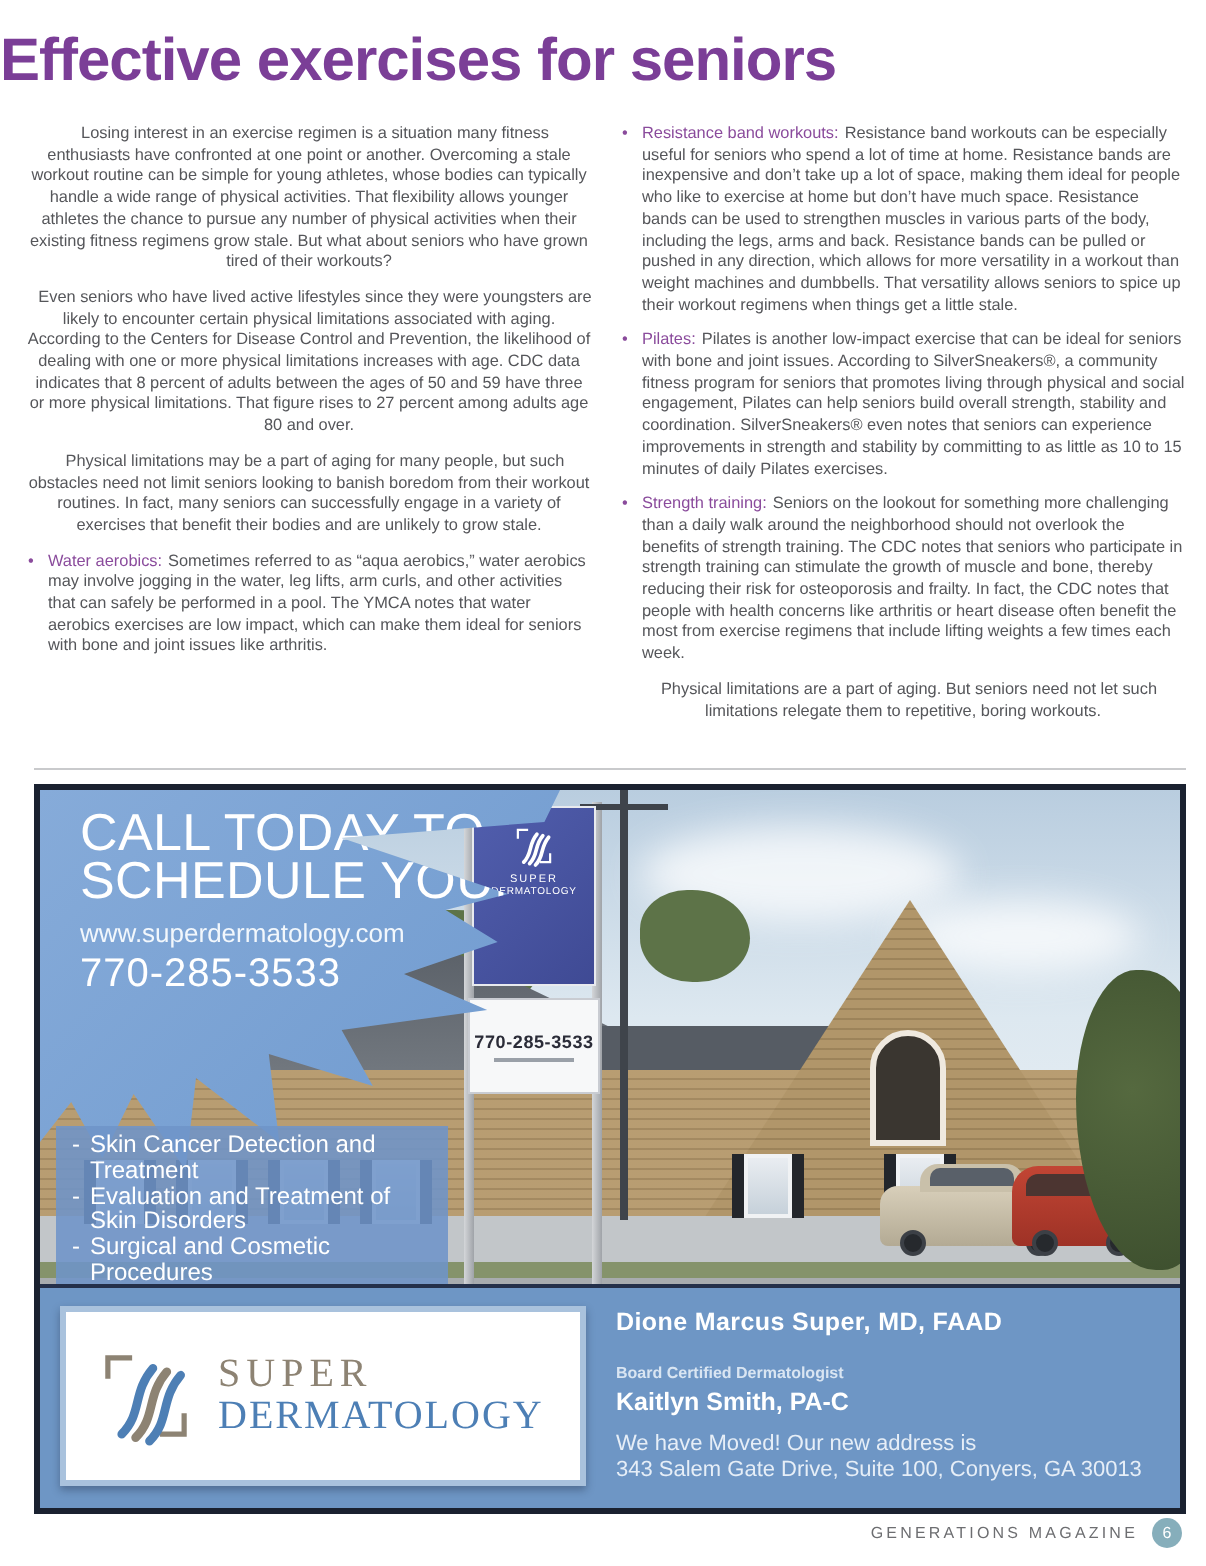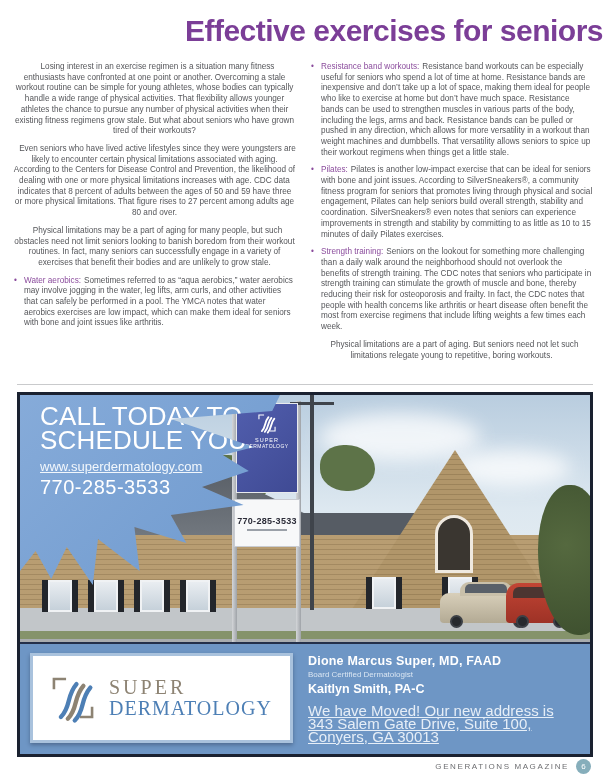--- a/index.html
+++ b/index.html
@@ -4,21 +4,21 @@
 <style>
   * { margin:0; padding:0; box-sizing:border-box; }
   html,body { background:#ffffff; }
   .page {
     position:relative; width:603px; height:783px; background:#ffffff;
     font-family:"Liberation Sans", sans-serif; overflow:hidden;
   }
 
   
   .title {
-    position:absolute; top:14px; left:0; width:603px; text-align:right;
+    position:absolute; top:14px; left:0; width:603px; text-align:left;
     font-size:30px; font-weight:bold; color:#7b3e97; letter-spacing:-0.5px;
   }
 
   
   .columns {
     position:absolute; top:62px; left:13px; width:580px;
     display:flex; gap:14px;
   }
   .col { flex:1; font-size:8.2px; line-height:10.7px; color:#55565a; }
   .para { margin-bottom:7px; text-indent:6px;text-align:center; }
@@ -95,43 +95,43 @@
   .sign-sub { width:40px; height:2px; background:#9aa0a8; }
   .utility-pole { position:absolute; left:290px; top:0; width:4px; height:215px; background:#3f444b; z-index:9; }
   .crossarm { position:absolute; left:270px; top:7px; width:44px; height:3px; background:#3f444b; z-index:9; }
 
   
   .burst { position:absolute; left:0; top:0; width:260px; height:200px; z-index:11;
     background:linear-gradient(135deg,#86abd9,#6e99ce);
     clip-path:polygon(0 0,100% 0,97% 8%,58% 12%,90% 26%,78% 30%,88% 38%,70% 46%,86% 55%,58% 60%,64% 74%,44% 66%,46% 88%,30% 72%,28% 95%,18% 76%,12% 92%,6% 78%,0 88%);
     padding:10px 0 0 20px; }
   .cta-line { font-size:26px; font-weight:normal; color:#ffffff; line-height:23.5px; letter-spacing:0.2px; }
-  .cta-site { font-size:13px; color:#f2f7fc; margin-top:7px;text-decoration:underline; }
+  .cta-site { font-size:13px; color:#f2f7fc; margin-top:7px; }
   .cta-phone { font-size:20px; color:#ffffff; margin-top:2px; letter-spacing:0.5px; }
 
   
   .services { position:absolute; left:8px; top:168px; width:196px; z-index:12;
     background:rgba(110,148,200,0.88); padding:3px 8px 4px 8px; }
   .service { position:relative; padding-left:9px; color:#ffffff; font-size:12px; line-height:12.8px; }
   .service::before { content:"-"; position:absolute; left:0; top:0; }
 
   
   .bar { position:absolute; left:0; bottom:0; width:570px; height:112px; z-index:13;
     background:#6e96c5; border-top:2px solid #24304a; }
   .logo-box { position:absolute; left:10px; top:9px; width:263px; height:90px;
     background:#ffffff; border:3px solid #a9c2dd; box-shadow:0 2px 4px rgba(20,30,50,0.35);
     display:flex; align-items:center; padding-left:14px; gap:10px; }
   .logo-text { font-family:"Liberation Serif", serif; }
   .logo-word1 { font-size:20px; letter-spacing:3px; color:#8d8373; line-height:21px; }
   .logo-word2 { font-size:20px; letter-spacing:1px; color:#4d7fb5; line-height:21px; }
   .contact { position:absolute; left:288px; top:10px; width:275px; color:#ffffff; }
   .contact .doctor { font-size:12.5px; font-weight:bold; letter-spacing:0.2px; }
-  .contact .doc-title { font-size:8px; color:#d9e5f2; margin-top:2px; }
+  .contact .doc-title { font-size:8px; color:#d9e5f2; margin-top:14px;font-weight:bold; }
   .contact .pa { font-size:12.5px; font-weight:bold; margin-top:3px; }
-  .contact .moved { font-size:15px; color:#e6eef7; margin-top:8px; line-height:13px;text-decoration:underline; }
+  .contact .moved { font-size:11px; color:#e6eef7; margin-top:8px; line-height:13px; }
 
   
   .footer { position:absolute; top:759px; right:12px; display:flex; align-items:center; gap:7px; }
   .mag { font-size:8px; letter-spacing:1.6px; color:#6d6e71; }
   .pagenum { width:15px; height:15px; border-radius:50%; background:#86aebb; color:#ffffff;
     font-size:8px; display:flex; align-items:center; justify-content:center; }
 </style>
 </head>
 <body>
 
@@ -143,21 +143,21 @@
     <div class="col">
       <p class="para">Losing interest in an exercise regimen is a situation many fitness enthusiasts have confronted at one point or another. Overcoming a stale workout routine can be simple for young athletes, whose bodies can typically handle a wide range of physical activities. That flexibility allows younger athletes the chance to pursue any number of physical activities when their existing fitness regimens grow stale. But what about seniors who have grown tired of their workouts?</p>
       <p class="para">Even seniors who have lived active lifestyles since they were youngsters are likely to encounter certain physical limitations associated with aging. According to the Centers for Disease Control and Prevention, the likelihood of dealing with one or more physical limitations increases with age. CDC data indicates that 8 percent of adults between the ages of 50 and 59 have three or more physical limitations. That figure rises to 27 percent among adults age 80 and over.</p>
       <p class="para">Physical limitations may be a part of aging for many people, but such obstacles need not limit seniors looking to banish boredom from their workout routines. In fact, many seniors can successfully engage in a variety of exercises that benefit their bodies and are unlikely to grow stale.</p>
       <p class="bullet"><span class="lead">Water aerobics:</span><span>Sometimes referred to as “aqua aerobics,” water aerobics may involve jogging in the water, leg lifts, arm curls, and other activities that can safely be performed in a pool. The YMCA notes that water aerobics exercises are low impact, which can make them ideal for seniors with bone and joint issues like arthritis.</span></p>
     </div>
     <div class="col">
       <p class="bullet"><span class="lead">Resistance band workouts:</span><span>Resistance band workouts can be especially useful for seniors who spend a lot of time at home. Resistance bands are inexpensive and don’t take up a lot of space, making them ideal for people who like to exercise at home but don’t have much space. Resistance bands can be used to strengthen muscles in various parts of the body, including the legs, arms and back. Resistance bands can be pulled or pushed in any direction, which allows for more versatility in a workout than weight machines and dumbbells. That versatility allows seniors to spice up their workout regimens when things get a little stale.</span></p>
       <p class="bullet"><span class="lead">Pilates:</span><span>Pilates is another low-impact exercise that can be ideal for seniors with bone and joint issues. According to SilverSneakers®, a community fitness program for seniors that promotes living through physical and social engagement, Pilates can help seniors build overall strength, stability and coordination. SilverSneakers® even notes that seniors can experience improvements in strength and stability by committing to as little as 10 to 15 minutes of daily Pilates exercises.</span></p>
       <p class="bullet"><span class="lead">Strength training:</span><span>Seniors on the lookout for something more challenging than a daily walk around the neighborhood should not overlook the benefits of strength training. The CDC notes that seniors who participate in strength training can stimulate the growth of muscle and bone, thereby reducing their risk for osteoporosis and frailty. In fact, the CDC notes that people with health concerns like arthritis or heart disease often benefit the most from exercise regimens that include lifting weights a few times each week.</span></p>
-      <p class="para closing">Physical limitations are a part of aging. But seniors need not let such limitations relegate young to repetitive, boring workouts.</p>
+      <p class="para closing">Physical limitations are a part of aging. But seniors need not let such limitations relegate them to repetitive, boring workouts.</p>
     </div>
   </div>
 
   <div class="divider"></div>
 
   <div class="ad">
     <div class="photo">
       <div class="sky"></div>
       <div class="cloud" style="left:300px;top:18px;width:160px;height:48px;"></div>
       <div class="cloud" style="left:430px;top:55px;width:120px;height:36px;"></div>
@@ -210,20 +210,25 @@
       </div>
     </div>
 
     <div class="burst">
       <div class="cta-line">CALL TODAY TO</div>
       <div class="cta-line">SCHEDULE YOUR</div>
       <div class="cta-site">www.superdermatology.com</div>
       <div class="cta-phone">770-285-3533</div>
     </div>
 
+    <div class="services">
+      <div class="service">Skin Cancer Detection and Treatment</div>
+      <div class="service">Evaluation and Treatment of Skin Disorders</div>
+      <div class="service">Surgical and Cosmetic Procedures</div>
+    </div>
 
     <div class="bar">
       <div class="logo-box">
         <svg width="52" height="56" viewBox="0 0 60 60">
           <path d="M8 20 L8 8 L22 8" stroke="#8d8373" stroke-width="3" fill="none"></path>
           <path d="M52 40 L52 52 L38 52" stroke="#8d8373" stroke-width="3" fill="none"></path>
           <path d="M16 52 C 28 40, 22 28, 34 14" stroke="#4d7fb5" stroke-width="5" fill="none" stroke-linecap="round"></path>
           <path d="M24 54 C 36 42, 30 30, 42 16" stroke="#8d8373" stroke-width="5" fill="none" stroke-linecap="round"></path>
           <path d="M32 56 C 44 44, 38 32, 50 18" stroke="#4d7fb5" stroke-width="5" fill="none" stroke-linecap="round"></path>
         </svg>

